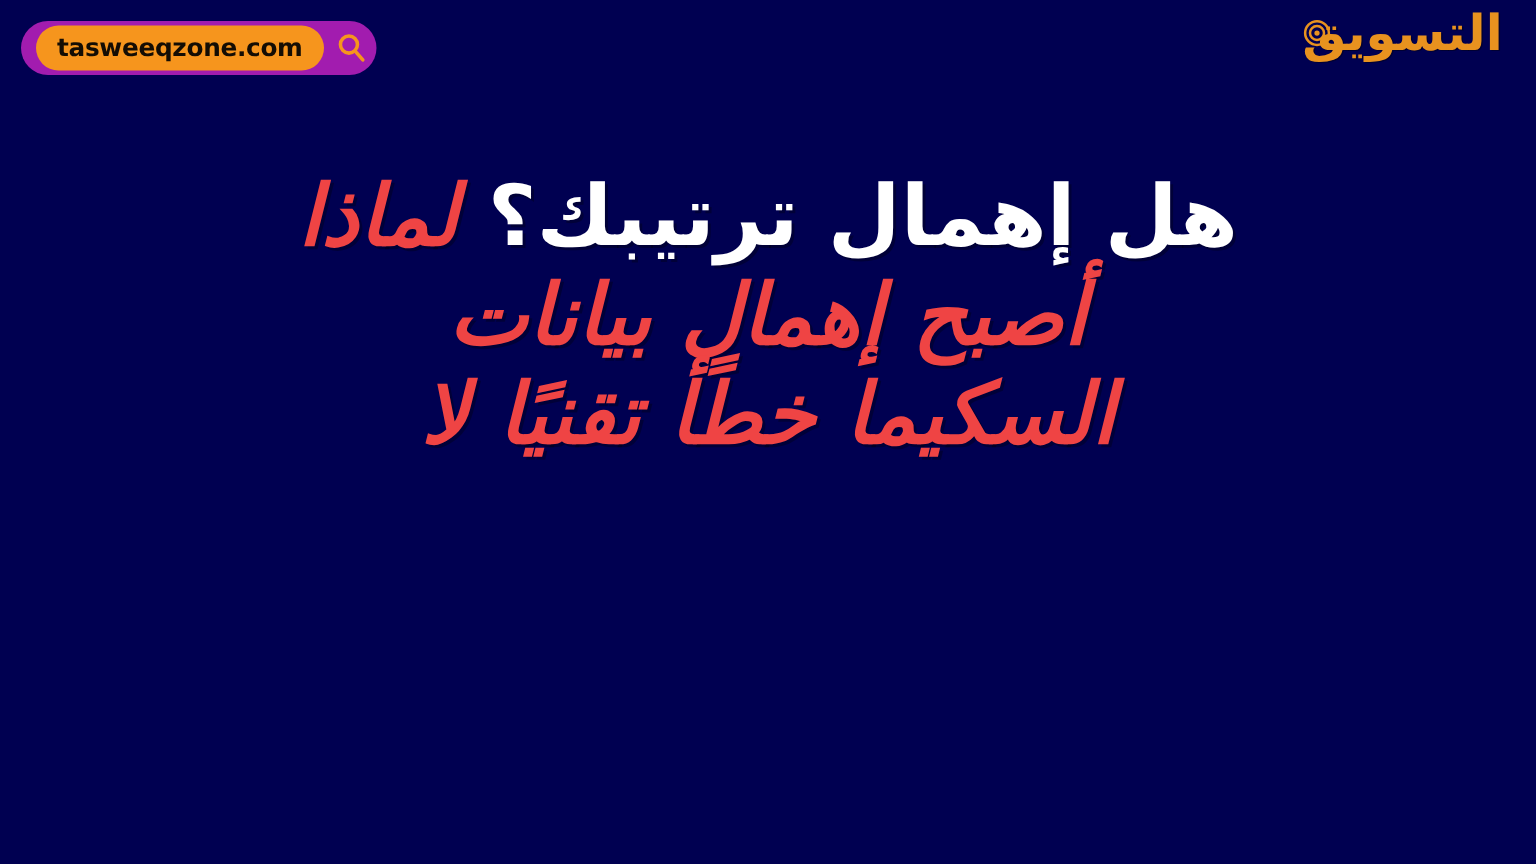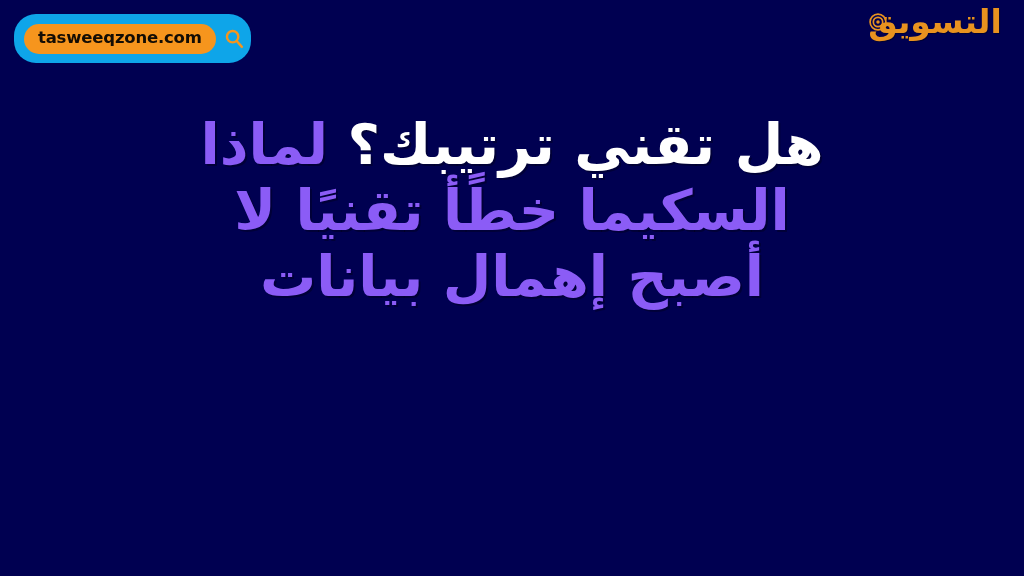--- a/index.html
+++ b/index.html
@@ -18,24 +18,24 @@
     -webkit-font-smoothing: antialiased;
   }
 
   
   .site-badge {
     position: absolute;
     top: 14px;
     left: 14px;
     display: flex;
     align-items: center;
-    height: 49px;
+    height: 36px;
     padding: 0 6px 0 10px;
     box-sizing: border-box;
-    background: #0ea5e9;
+    background: #a21caf;
     border-radius: 22px;
     gap: 7px;
   }
   .search-icon {
     width: 22px;
     height: 22px;
     flex: 0 0 auto;
     display: block;
   }
   .site-pill {
@@ -104,21 +104,21 @@
     font-weight: bold;
     font-size: 56px;
     line-height: 1.18;
     letter-spacing: -1px;
     color: #f6951d;
     text-shadow: 2px 2px 0 rgba(0,0,0,0.30);
     white-space: nowrap;
     padding: 0 10px;
   }
   .hl-seg.white { color: #ffffff; }
-  .hl-seg.orange { color: #8b5cf6; }
+  .hl-seg.orange { color: #ef4444; font-style: italic; }
 </style>
 </head>
 <body>
 
 <div id="canvas">
 
   <div class="site-badge">
     <svg class="search-icon" viewBox="0 0 24 24" fill="none" stroke="#f6951d" stroke-width="2.6" stroke-linecap="round">
       <circle cx="10.5" cy="9.5" r="6.2"></circle>
       <line x1="15.2" y1="14.4" x2="20.6" y2="20.6"></line>
@@ -135,27 +135,27 @@
         <circle cx="12" cy="12" r="5.6"></circle>
         <circle cx="12" cy="12" r="2.1" fill="#e8921f" stroke="none"></circle>
       </svg>
       <span>التسويق</span>
     </span>
   </div>
 
   <div class="headline">
 
     <span class="hl-line">
-      <span class="hl-seg white">هل تقني ترتيبك؟</span><span class="hl-seg orange"> لماذا</span>
+      <span class="hl-seg white">هل إهمال ترتيبك؟</span><span class="hl-seg orange"> لماذا</span>
+    </span>
+
+    <span class="hl-line">
+      <span class="hl-seg orange">أصبح إهمال بيانات</span>
     </span>
 
     <span class="hl-line">
       <span class="hl-seg orange">السكيما خطًأ تقنيًا لا</span>
-    </span>
-
-    <span class="hl-line">
-      <span class="hl-seg orange">أصبح إهمال بيانات</span>
     </span>
 
 
   </div>
 
 </div>
 
 </body></html>

